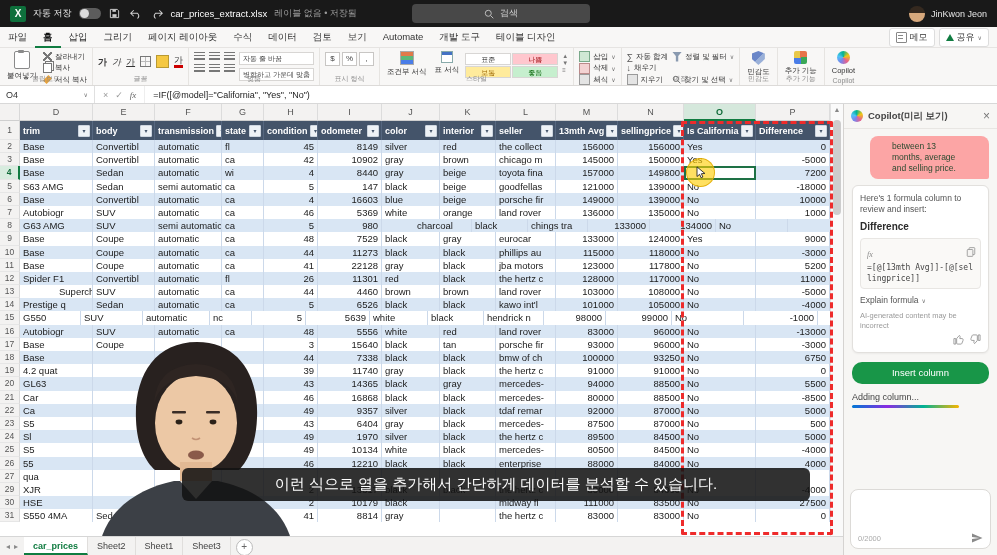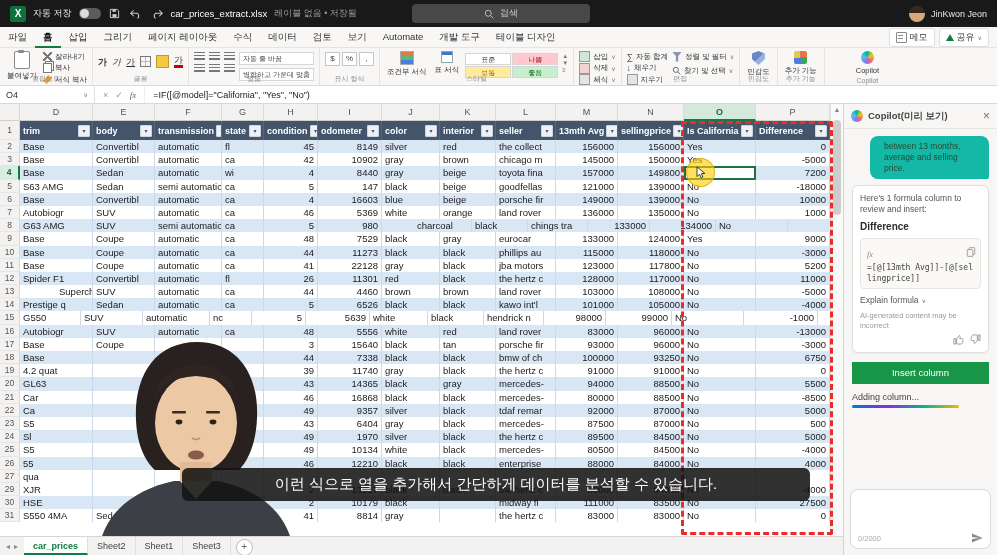--- a/index.html
+++ b/index.html
@@ -136,34 +136,34 @@
   .stab.active{background:#fff;color:#107C41;font-weight:bold;border-bottom:2px solid #107C41;box-sizing:border-box;}
   .addsheet{width:15px;height:15px;border-radius:50%;border:1px solid #bbb;color:#666;font-size:10px;line-height:13px;
             text-align:center;margin:2px 0 0 5px;background:#fff;}
 
   
   .pane{position:absolute;left:843px;top:104px;width:154px;height:451px;background:#f7f6f4;
         border-left:1px solid #d5d3d1;box-sizing:border-box;z-index:15;}
   .pane-head{height:24px;display:flex;align-items:center;gap:5px;padding:0 7px;border-bottom:1px solid #e8e6e3;}
   .pane-title{font-size:9.5px;font-weight:bold;color:#444;white-space:nowrap;overflow:hidden;}
   .pane-close{margin-left:auto;color:#777;font-size:12px;line-height:12px;}
-  .bubble{margin:7px 8px 6px 26px;background:#14b8a6;border-radius:8px 8px 2px 8px;padding:5px 14px;
+  .bubble{margin:7px 8px 6px 26px;background:#fca5a5;border-radius:8px 8px 2px 8px;padding:5px 22px;
           font-size:8.5px;color:#2a4a2f;line-height:1.3;}
   .card{margin:0 8px;background:#fff;border:1px solid #e2e0dd;border-radius:6px;padding:7px;box-shadow:0 1px 2px rgba(0,0,0,.05);}
   .card-intro{font-size:8.5px;color:#555;line-height:1.3;}
   .col-name{font-size:10px;font-weight:bold;color:#2b2b2b;margin-top:6px;}
   .col-desc{font-size:8px;color:#666;line-height:1.35;margin-top:3px;}
   .fxbox{margin-top:6px;background:#faf9f7;border:1px solid #e8e6e3;border-radius:4px;padding:4px 6px;position:relative;}
   .fxbox .fxmark{font-style:italic;font-family:"Liberation Serif","DejaVu Serif",serif;font-size:8px;color:#888;}
   .fxformula{font-family:"DejaVu Sans Mono",monospace;font-size:8px;color:#444;margin-top:2px;word-break:break-all;line-height:1.3;}
   .copybtn{position:absolute;top:4px;right:4px;}
   .explain{margin-top:6px;font-size:8.5px;color:#555;display:flex;align-items:center;gap:3px;}
   .ainote{margin-top:6px;font-size:7.5px;color:#9a9a9a;line-height:1.3;}
   .thumbs{display:flex;justify-content:flex-end;gap:6px;margin-top:3px;}
-  .insertbtn{margin:9px 8px 0;height:22px;border-radius:0;background:#189648;color:#fff;font-size:9.5px;
+  .insertbtn{margin:9px 8px 0;height:22px;border-radius:10px;background:#189648;color:#fff;font-size:9.5px;
              display:flex;align-items:center;justify-content:center;}
   .adding{margin:8px 8px 3px;font-size:9px;color:#444;}
   .shimmer{margin:0 8px;height:3px;width:70%;border-radius:2px;
            background:linear-gradient(90deg,#0078d4,#8a2be2,#00b294,#f7b500);}
   .askbox{position:absolute;left:6px;right:6px;bottom:6px;height:60px;background:#fff;border:1px solid #dcdad7;
           border-radius:8px;padding:6px 7px;box-sizing:border-box;}
   .placeholder{font-size:8.5px;color:#a0a0a0;line-height:1.3;}
   .ask-foot{position:absolute;left:7px;right:7px;bottom:4px;display:flex;justify-content:space-between;align-items:center;}
   .charcount{font-size:7.5px;color:#aaa;}
 </style>
@@ -363,21 +363,21 @@
           </div>
         <div class="sitem">
             <span style="font-size:9px;color:#555;">↓</span>
             <span>채우기</span>
           </div>
         <div class="sitem">
             <span class="mi ic-fmt"></span>
             <span>지우기</span>
           </div>
       </div>
-      <div class="smallcol" style="gap:5px;justify-content:flex-end;">
+      <div class="smallcol" style="gap:14px;justify-content:flex-end;">
         <div class="sitem">
             <span class="ic-funnel"></span>
             <span>정렬 및 필터</span>
             <span class="chev">∨</span>
           </div>
         <div class="sitem">
           <svg width="9" height="9" viewBox="0 0 14 14">
               <circle cx="6" cy="6" r="4" fill="none" stroke="#666" stroke-width="1.5"></circle>
               <path d="M9 9 13 13" stroke="#666" stroke-width="1.5"></path>
             </svg>
@@ -397,21 +397,21 @@
     </div>
 
     <div class="rgroup">
       <div class="bigbtn">
         <span class="ic-addin"></span>
         <span>추가 기능</span>
       </div>
       <div class="glabel">추가 기능</div>
     </div>
 
-    <div class="rgroup" style="border-right:none;margin-left:24px;">
+    <div class="rgroup" style="border-right:none;">
       <div class="bigbtn">
         <span class="ic-copilot"></span>
         <span>Copilot</span>
       </div>
       <div class="glabel">Copilot</div>
     </div>
   </div>
 
   <div class="fbar">
     <div class="namebox">

